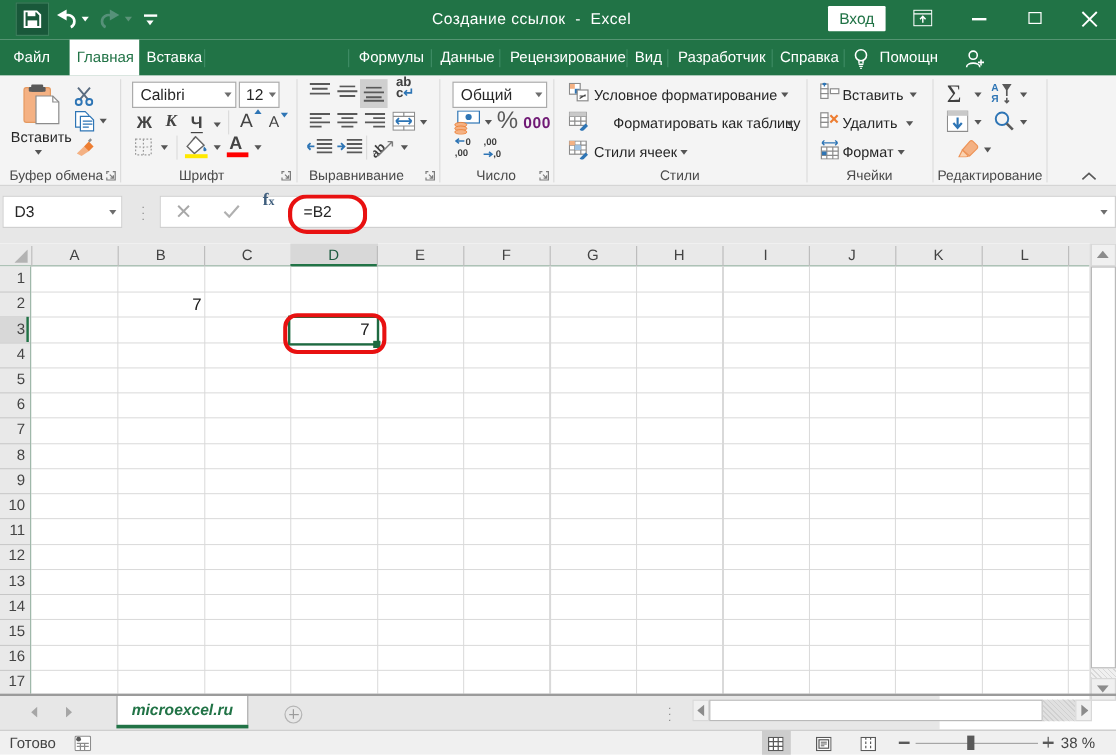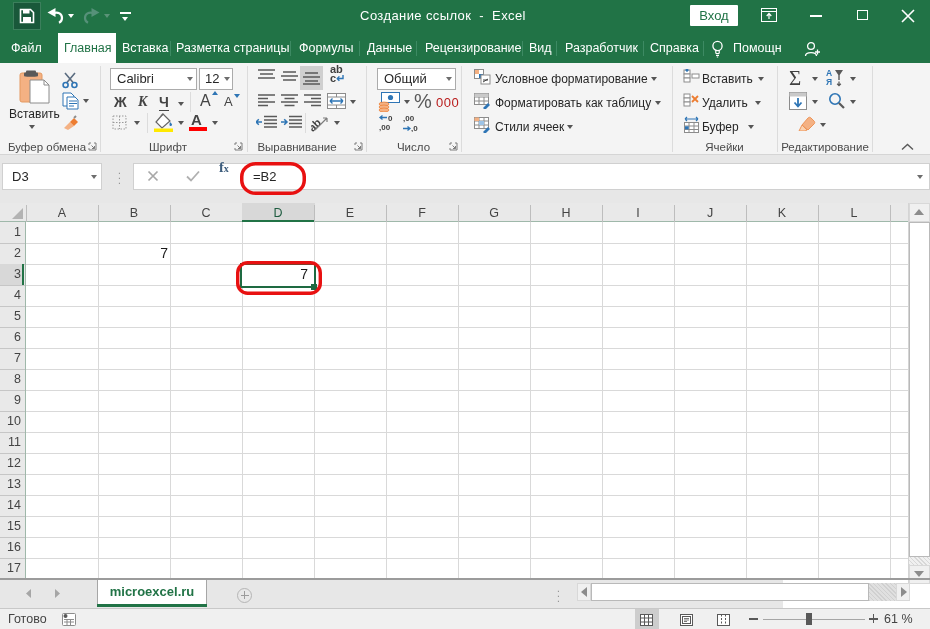--- a/index.html
+++ b/index.html
@@ -65,21 +65,20 @@
   <div class="tabtext" style="left:64px;color:#217346;">Главная</div>
   <div class="abs" style="left:170px;top:8px;width:1px;height:15px;background:#3d8a63;"></div>
   <div class="abs" style="left:290px;top:8px;width:1px;height:15px;background:#3d8a63;"></div>
   <div class="abs" style="left:359px;top:8px;width:1px;height:15px;background:#3d8a63;"></div>
   <div class="abs" style="left:416px;top:8px;width:1px;height:15px;background:#3d8a63;"></div>
   <div class="abs" style="left:522px;top:8px;width:1px;height:15px;background:#3d8a63;"></div>
   <div class="abs" style="left:556px;top:8px;width:1px;height:15px;background:#3d8a63;"></div>
   <div class="abs" style="left:643px;top:8px;width:1px;height:15px;background:#3d8a63;"></div>
   <div class="abs" style="left:703px;top:8px;width:1px;height:15px;background:#3d8a63;"></div>
   <div class="tabtext" style="left:122px;">Вставка</div>
-  <div class="tabtext" style="left:176px;">Разметка страницы</div>
   <div class="tabtext" style="left:299px;">Формулы</div>
   <div class="tabtext" style="left:367px;">Данные</div>
   <div class="tabtext" style="left:425px;">Рецензирование</div>
   <div class="tabtext" style="left:529px;text-align:center;">Вид</div>
   <div class="tabtext" style="left:565px;">Разработчик</div>
   <div class="tabtext" style="left:650px;">Справка</div>
   <svg class="abs" style="left:710px;top:7px;" width="15" height="18" viewBox="0 0 15 18">
     <circle cx="7.5" cy="6" r="4.6" fill="none" stroke="#fff" stroke-width="1.3"></circle>
     <path d="M5.8 10.5 L5.8 13 M9.2 10.5 L9.2 13" stroke="#fff" stroke-width="1.2"></path>
     <path d="M5.5 13.5h4M6 15.3h3M6.8 17h1.4" stroke="#fff" stroke-width="1.2"></path>
@@ -227,21 +226,21 @@
 
   <svg class="abs" style="left:378px;top:29px;" width="22" height="20" viewBox="0 0 22 20">
     <rect x="3.5" y="0.5" width="18" height="10" fill="#fff" stroke="#2e75b5"></rect>
     <circle cx="12.5" cy="5.5" r="2.6" fill="#2e75b5"></circle>
     <ellipse cx="6" cy="12" rx="5" ry="2" fill="#f4b183" stroke="#ed7d31" stroke-width="0.7"></ellipse>
     <ellipse cx="6" cy="15" rx="5" ry="2" fill="#f4b183" stroke="#ed7d31" stroke-width="0.7"></ellipse>
     <ellipse cx="6" cy="18" rx="5" ry="2" fill="#f4b183" stroke="#ed7d31" stroke-width="0.7"></ellipse>
   </svg>
   <span class="dd" style="left:404px;top:37px;"></span>
   <div class="abs" style="left:414px;top:27px;font-size:20px;color:#595959;">%</div>
-  <div class="abs" style="left:436px;top:32px;font-size:13px;font-weight:normal;color:#b91c1c;letter-spacing:0.5px;">000</div>
+  <div class="abs" style="left:436px;top:32px;font-size:13px;font-weight:bold;color:#701a75;letter-spacing:0.5px;">000</div>
 
   <svg class="abs" style="left:378px;top:51px;" width="18" height="18" viewBox="0 0 18 18">
     <path d="M9 3.5 H2 M4.5 1.5 L2 3.5 L4.5 5.5" stroke="#2e75b5" stroke-width="1.3" fill="none"></path>
     <text x="10" y="7" font-size="8" font-weight="bold" fill="#404040">0</text>
     <text x="1" y="16" font-size="8" font-weight="bold" fill="#404040">,00</text>
   </svg>
   <svg class="abs" style="left:401px;top:51px;" width="18" height="18" viewBox="0 0 18 18">
     <text x="2" y="7" font-size="8" font-weight="bold" fill="#404040">,00</text>
     <path d="M2 14.5 H9 M6.5 12.5 L9 14.5 L6.5 16.5" stroke="#2e75b5" stroke-width="1.3" fill="none"></path>
     <text x="10" y="17" font-size="8" font-weight="bold" fill="#404040">,0</text>
@@ -260,31 +259,32 @@
     <path d="M9 11h5M9 13l5-3" stroke="#404040"></path>
   </svg>
   <div class="abs btxt" style="left:495px;top:9px;">Условное форматирование</div>
   <span class="dd" style="left:651px;top:14px;"></span>
   <svg class="abs" style="left:474px;top:30px;" width="17" height="16" viewBox="0 0 17 16">
     <rect x="0.5" y="0.5" width="14" height="11" fill="#fff" stroke="#8c8c8c"></rect>
     <path d="M0.5 4h14M0.5 8h14M5 0.5v11M10 0.5v11" stroke="#8c8c8c"></path>
     <rect x="0.5" y="0.5" width="14" height="3.5" fill="#c9c9c9"></rect>
     <path d="M9 15 L14 10 L16 12 L11 17z" fill="#2e75b5"></path>
   </svg>
-  <div class="abs btxt" style="left:495px;top:33px;">Форматировать как таблицу</div>
+  <div class="abs btxt" style="left:511px;top:33px;">Форматировать как таблицу</div>
   <span class="dd" style="left:655px;top:38px;"></span>
   <svg class="abs" style="left:474px;top:54px;" width="17" height="16" viewBox="0 0 17 16">
     <rect x="0.5" y="0.5" width="14" height="11" fill="#fff" stroke="#8c8c8c"></rect>
     <path d="M0.5 4h14M0.5 8h14M5 0.5v11M10 0.5v11" stroke="#8c8c8c"></path>
     <rect x="0.5" y="0.5" width="4.5" height="3.5" fill="#f4b183"></rect>
     <rect x="5" y="4" width="5" height="4" fill="#9dc3e6"></rect>
     <path d="M9 15 L14 10 L16 12 L11 17z" fill="#2e75b5"></path>
   </svg>
   <div class="abs btxt" style="left:495px;top:57px;">Стили ячеек</div>
   <span class="dd" style="left:567px;top:62px;"></span>
+  <div class="glabel" style="left:461px;width:211px;">Стили</div>
 
   <svg class="abs" style="left:683px;top:6px;" width="17" height="16" viewBox="0 0 17 16">
     <rect x="1" y="1" width="6" height="4" fill="#fff" stroke="#8c8c8c"></rect>
     <rect x="1" y="5" width="6" height="4" fill="#fff" stroke="#8c8c8c"></rect>
     <rect x="1" y="9" width="6" height="4" fill="#fff" stroke="#8c8c8c"></rect>
     <path d="M4 0 L4 3 M2.5 1.5 L4 0 L5.5 1.5" stroke="#2e75b5" stroke-width="1.2" fill="none"></path>
     <rect x="9" y="5" width="7" height="4" fill="#fff" stroke="#8c8c8c"></rect>
   </svg>
   <div class="abs btxt" style="left:702px;top:9px;">Вставить</div>
   <span class="dd" style="left:758px;top:14px;"></span>
@@ -295,21 +295,21 @@
     <path d="M9 3 L15 9 M15 3 L9 9" stroke="#ed7d31" stroke-width="1.8"></path>
   </svg>
   <div class="abs btxt" style="left:702px;top:33px;">Удалить</div>
   <span class="dd" style="left:755px;top:38px;"></span>
   <svg class="abs" style="left:683px;top:53px;" width="18" height="17" viewBox="0 0 18 17">
     <path d="M2 3h13M2 3l2-2M2 3l2 2M15 3l-2-2M15 3l-2 2" stroke="#2e75b5" stroke-width="1.1" fill="none"></path>
     <rect x="1.5" y="6.5" width="14" height="10" fill="#fff" stroke="#8c8c8c"></rect>
     <path d="M1.5 10h14M1.5 13.5h14M6 6.5v10M11 6.5v10" stroke="#8c8c8c"></path>
     <rect x="2" y="10.3" width="3.7" height="3" fill="#2e75b5"></rect>
   </svg>
-  <div class="abs btxt" style="left:702px;top:57px;">Буфер</div>
+  <div class="abs btxt" style="left:702px;top:57px;">Формат</div>
   <span class="dd" style="left:748px;top:62px;"></span>
   <div class="glabel" style="left:672px;width:105px;">Ячейки</div>
 
   <div class="abs" style="left:789px;top:3px;font-size:21px;color:#404040;font-family:'Liberation Serif',serif;">Σ</div>
   <span class="dd" style="left:812px;top:14px;"></span>
   <svg class="abs" style="left:826px;top:5px;" width="20" height="19" viewBox="0 0 20 19">
     <text x="0" y="8" font-size="8.5" font-weight="bold" fill="#2e75b5">А</text>
     <text x="0" y="17" font-size="8.5" font-weight="bold" fill="#2e75b5">Я</text>
     <path d="M9 2 L17 2 L13.7 7 L13.7 12 L12.3 12 L12.3 7z" fill="#595959"></path>
     <path d="M13 13.5 L13 17.5 M11.2 15.7 L13 17.6 L14.8 15.7" stroke="#595959" stroke-width="1.3" fill="none"></path>
@@ -444,21 +444,21 @@
   <div class="abs" style="left:909px;top:19px;width:21px;height:335px;background:#ffffff;border:1px solid #b9b9b9;"></div>
   <div class="abs" style="left:909px;top:354px;width:21px;height:8px;background-image:repeating-linear-gradient(45deg,#d8d8d8 0,#d8d8d8 1px,transparent 1px,transparent 3px);"></div>
   <div class="abs" style="left:909px;top:362px;width:21px;height:19px;background:#f0f0f0;border:1px solid #d8d8d8;"></div>
   <svg class="abs" style="left:914px;top:368px;" width="10" height="7" viewBox="0 0 10 7">
       <path d="M0 0 L5 6 L10 0z" fill="#8c8c8c"></path>
     </svg>
 </div>
 
 <div class="abs" style="left:0;top:578px;width:930px;height:2px;background:#9b9b9b;"></div>
 
-<div class="abs" id="tabbar" style="left:0;top:580px;width:783px;height:28px;background:#e7e7e7;">
+<div class="abs" id="tabbar" style="left:0;top:580px;width:783px;height:28px;background:#e7e7e7;font-style:italic;">
 
   <svg class="abs" style="left:25px;top:9px;" width="8" height="9" viewBox="0 0 8 9">
       <path d="M6 0 L1 4.5 L6 9z" fill="#a6a6a6"></path>
     </svg>
   <svg class="abs" style="left:53px;top:9px;" width="8" height="9" viewBox="0 0 8 9">
       <path d="M2 0 L7 4.5 L2 9z" fill="#a6a6a6"></path>
     </svg>
 
   <div class="abs" style="left:97px;top:0;width:110px;height:24px;background:#fff;border-left:1px solid #a6a6a6;border-right:1px solid #a6a6a6;"></div>
   <div class="abs" style="left:97px;top:24px;width:110px;height:3px;background:#217346;"></div>
@@ -504,14 +504,14 @@
   <svg class="abs" style="left:717px;top:5px;" width="13" height="12" viewBox="0 0 13 12">
     <rect x="0.5" y="0.5" width="12" height="11" fill="#fff" stroke="#595959"></rect>
     <path d="M4.5 0.5v11M8.5 0.5v11" stroke="#595959" stroke-dasharray="2 1.5"></path>
   </svg>
 
   <div class="abs" style="left:749px;top:9px;width:9px;height:1.6px;background:#595959;"></div>
   <div class="abs" style="left:763px;top:9.5px;width:102px;height:1px;background:#a6a6a6;"></div>
   <div class="abs" style="left:806px;top:4px;width:6px;height:12px;background:#595959;"></div>
   <div class="abs" style="left:869px;top:9px;width:9px;height:1.6px;background:#595959;"></div>
   <div class="abs" style="left:869px;top:5.3px;width:1.6px;height:9px;background:#595959;margin-left:3.7px;"></div>
-  <div class="abs" style="left:884px;top:0;height:20px;line-height:20px;font-size:12.5px;color:#444;">61 %</div>
+  <div class="abs" style="left:884px;top:0;height:20px;line-height:20px;font-size:12.5px;color:#444;">38 %</div>
 </div>
 
 </body></html>

